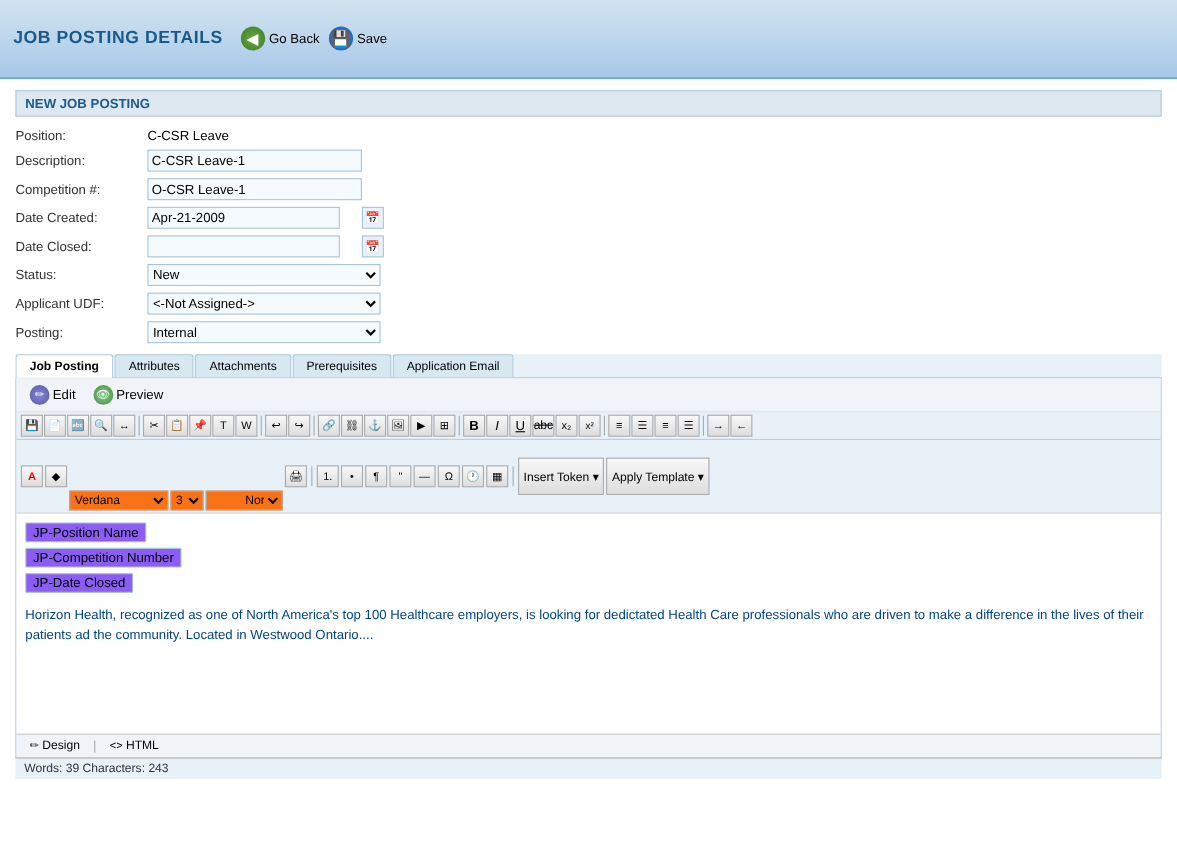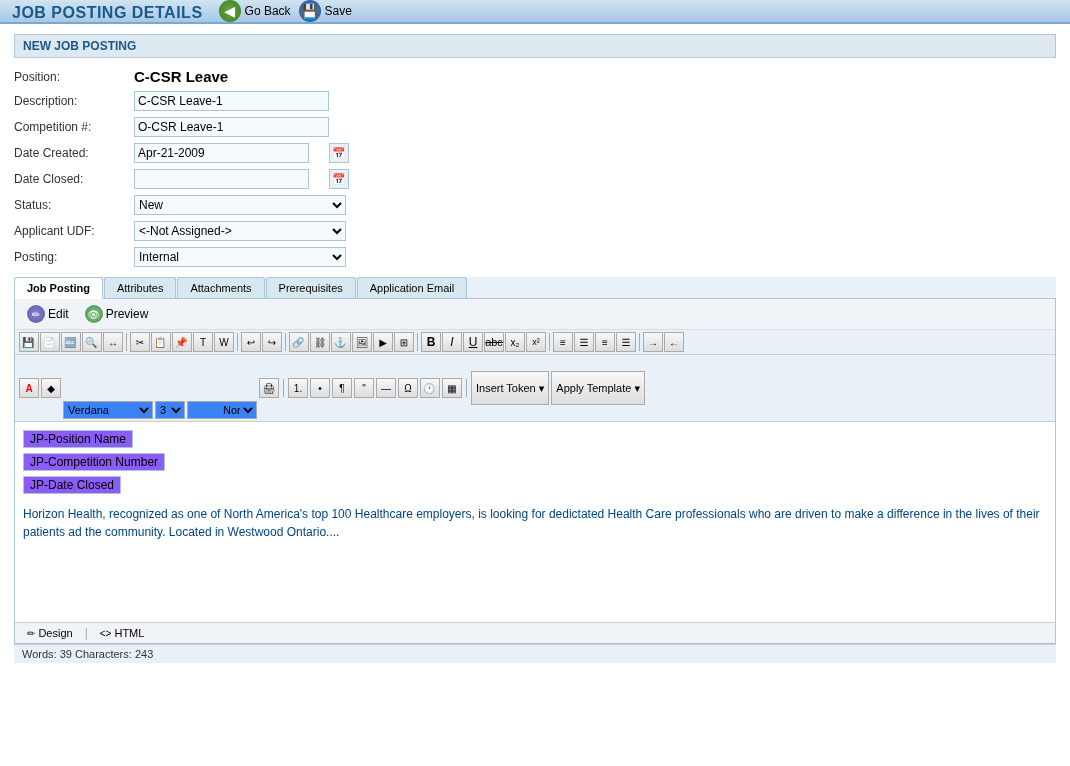--- a/index.html
+++ b/index.html
@@ -1,23 +1,23 @@
 <!DOCTYPE html>
 <html><head>
   <meta charset="utf-8">
   <style>
     * { box-sizing: border-box; margin: 0; padding: 0; }
     body { font-family: Arial, sans-serif; font-size: 12px; background: #fff; color: #000; }
 
     
     #header {
       background: linear-gradient(to bottom, #d0e4f0, #a8c8e8);
-      padding: 0 12px;
-      display: flex;
-      align-items: flex-end;
+      padding: 24px 12px;
+      display: flex;
+      align-items: center;
       border-bottom: 2px solid #7aaac8;
     }
     #header h1 {
       font-size: 16px;
       font-weight: bold;
       color: #1a5a8a;
       margin-right: 16px;
       letter-spacing: 0.5px;
     }
     .header-btn {
@@ -57,22 +57,22 @@
       display: flex;
       align-items: center;
       margin-bottom: 6px;
     }
     .form-label {
       width: 120px;
       font-size: 12px;
       color: #333;
     }
     .form-value {
-      font-weight: bold;
-      font-size: 15px;
+      font-weight: normal;
+      font-size: 12px;
     }
     .form-input {
       width: 195px;
       height: 20px;
       border: 1px solid #aac4d8;
       background: #f5faff;
       font-size: 12px;
       padding: 1px 3px;
     }
     .form-input-with-btn {
@@ -178,21 +178,21 @@
     .tb-italic { font-style: italic; font-size: 12px; }
     .tb-underline { text-decoration: underline; font-size: 12px; }
     .tb-strike { text-decoration: line-through; font-size: 11px; }
 
     #toolbar2 {
       gap: 2px;
     }
     .tb-select {
       height: 18px;
       border: 1px solid #aaa;
-      background: #3b82f6;
+      background: #f97316;
       font-size: 11px;
       margin-top: 44px;
     }
     .tb-select-sm { width: 30px; }
     .tb-select-md { width: 90px; }
     .tb-select-nm { width: 70px; padding-left: 31px; }
     .tb-dropdown-btn {
       height: 34px;
       border: 1px solid #aaa;
       background: linear-gradient(to bottom, #f8f8f8, #ddd);

